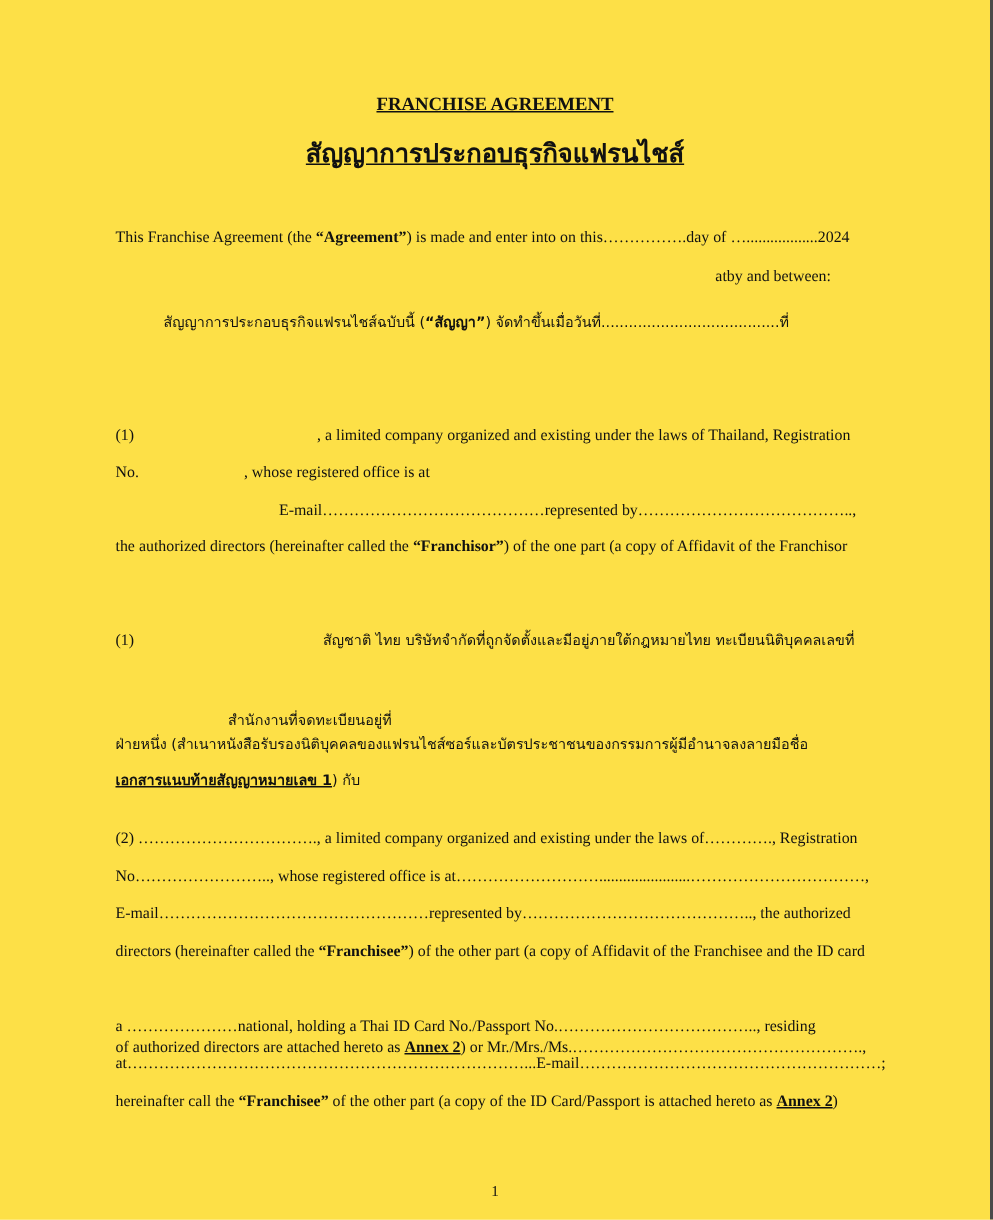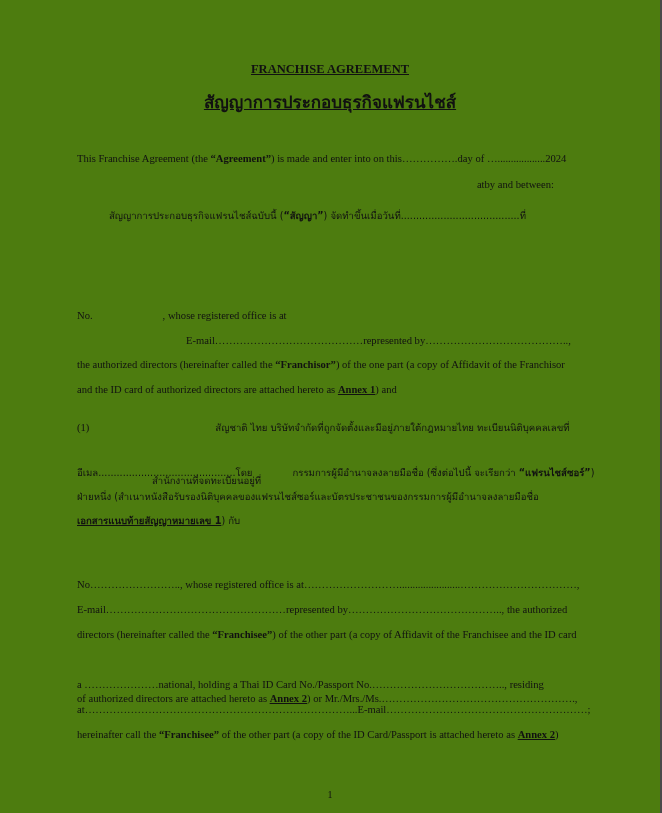--- a/index.html
+++ b/index.html
@@ -1,20 +1,20 @@
 <!DOCTYPE html>
 <html><head>
 <meta charset="utf-8">
 <style>
   html, body { margin: 0; padding: 0; }
   body {
     width: 662px; height: 813px; background: #ffffff; position: relative; overflow: hidden;
     font-family: "Liberation Serif", serif; color: #111;
   }
-  .page { position: absolute; left: 0; top: 0; width: 660px; height: 813px; background: #4d7c0f; }
+  .page { position: absolute; left: 0; top: 0; width: 660px; height: 813px; background: #fde047; }
   .right-edge { position: absolute; right: 0; top: 0; width: 2px; height: 813px; background: #4a4a4a; }
   .line { position: absolute; left: 77px; width: 507px; font-size: 10.6px; line-height: 13px; white-space: nowrap; }
   .thai { font-family: "DejaVu Sans", sans-serif; font-size: 9.6px; }
   .title { position: absolute; left: 0; width: 660px; text-align: center; font-weight: bold; font-size: 12.5px; text-decoration: underline; }
   .thai-title { position: absolute; left: 0; width: 660px; text-align: center; font-family: "DejaVu Sans", sans-serif; font-size: 17px; font-weight: bold; text-decoration: underline; }
   .b { font-weight: bold; }
   .u { text-decoration: underline; }
   .flex { display: flex; justify-content: flex-end; }
   .center { text-align: center; left: 0; width: 660px; }
   .pagenum { position: absolute; left: 0; width: 660px; text-align: center; top: 789px; font-size: 10px; }
@@ -32,43 +32,41 @@
   </div>
   <div class="line flex" style="top:178px; width:477px;">
     <span>at</span>
     <span>by and between:</span>
   </div>
 
   <div class="line thai" style="top:209px;margin-left:32px;">
     <span>สัญญาการประกอบธุรกิจแฟรนไชส์ฉบับนี้ (</span><span class="b">“สัญญา”</span><span>) จัดทำขึ้นเมื่อวันที่.......................................ที่</span>
   </div>
 
+  <div class="line" style="top:284px;">
+    <span>(1)</span><span style="display:inline-block;width:122px;"></span><span>, a limited company organized and existing under the laws of Thailand, Registration</span>
+  </div>
   <div class="line" style="top:309px;">
     <span>No.</span><span style="display:inline-block;width:70px;"></span><span>, whose registered office is at</span>
   </div>
   <div class="line" style="top:334px; left:186px; width:400px;">E-mail……………………………………represented by…………………………………..,</div>
   <div class="line" style="top:358px;">
     <span>the authorized directors (hereinafter called the </span><span class="b">“Franchisor”</span><span>) of the one part (a copy of Affidavit of the Franchisor</span>
   </div>
-  <div class="line" style="top:383px;">
-    <span>and the ID card of authorized directors are attached hereto as </span><span class="b u">Annex 1</span><span>) and</span>
-  </div>
 
   <div class="line thai" style="top:421px;">
     <span style="font-family:'Liberation Serif',serif;font-size:10.6px;">(1)</span><span style="display:inline-block;width:126px;"></span><span>สัญชาติ ไทย บริษัทจำกัดที่ถูกจัดตั้งและมีอยู่ภายใต้กฎหมายไทย ทะเบียนนิติบุคคลเลขที่</span>
   </div>
   <div class="line thai" style="top:442px; left:152px;margin-top:32px;">สำนักงานที่จดทะเบียนอยู่ที่</div>
-  <div class="line thai" style="top:466px;">
-    <span>อีเมล.............................................โดย</span><span style="display:inline-block;width:40px;"></span><span>กรรมการผู้มีอำนาจลงลายมือชื่อ (ซึ่งต่อไปนี้ จะเรียกว่า </span><span class="b">“แฟรนไชส์ซอร์”</span><span>)</span>
-  </div>
   <div class="line thai" style="top:490px;">ฝ่ายหนึ่ง (สำเนาหนังสือรับรองนิติบุคคลของแฟรนไชส์ซอร์และบัตรประชาชนของกรรมการผู้มีอำนาจลงลายมือชื่อ</div>
   <div class="line thai" style="top:514px;">
     <span class="b u">เอกสารแนบท้ายสัญญาหมายเลข 1</span><span>) กับ</span>
   </div>
 
+  <div class="line" style="top:553px;">(2) ……………………………., a limited company organized and existing under the laws of…………., Registration</div>
   <div class="line" style="top:578px;">No…………………….., whose registered office is at……………………….......................……………………………,</div>
   <div class="line" style="top:603px;">E-mail……………………………………………represented  by……………………………………..,  the  authorized</div>
   <div class="line" style="top:628px;">
     <span>directors (hereinafter called the </span><span class="b">“Franchisee”</span><span>) of the other part (a copy of Affidavit of the Franchisee and the ID card</span>
   </div>
   <div class="line" style="top:692px;">
     <span>of authorized directors are attached hereto as </span><span class="b u">Annex 2</span><span>) or Mr./Mrs./Ms.……………………………………………….,</span>
   </div>
   <div class="line" style="top:703px;">at…………………………………………………………………...E-mail…………………………………………………;</div>
   <div class="line" style="top:678px;">a  …………………national,  holding  a  Thai  ID  Card  No./Passport  No.………………………………..,  residing</div>

